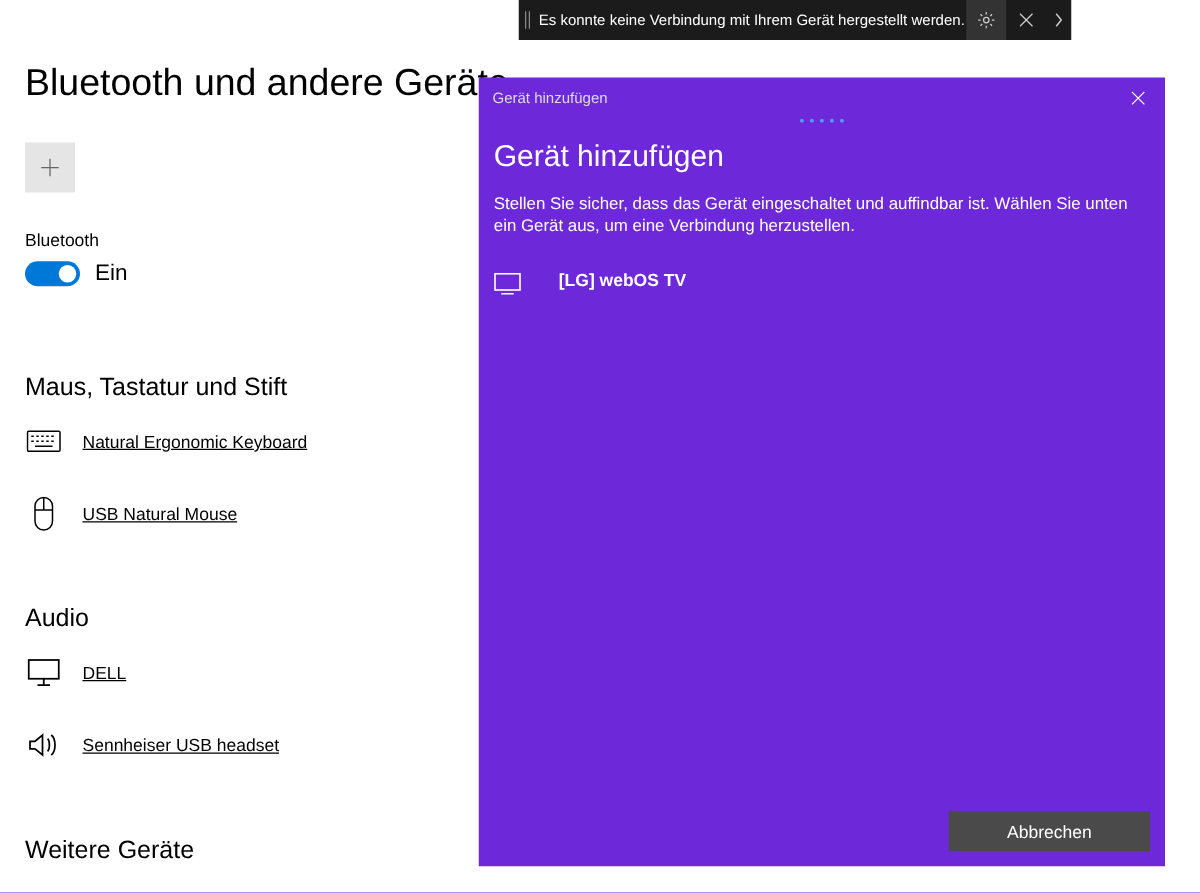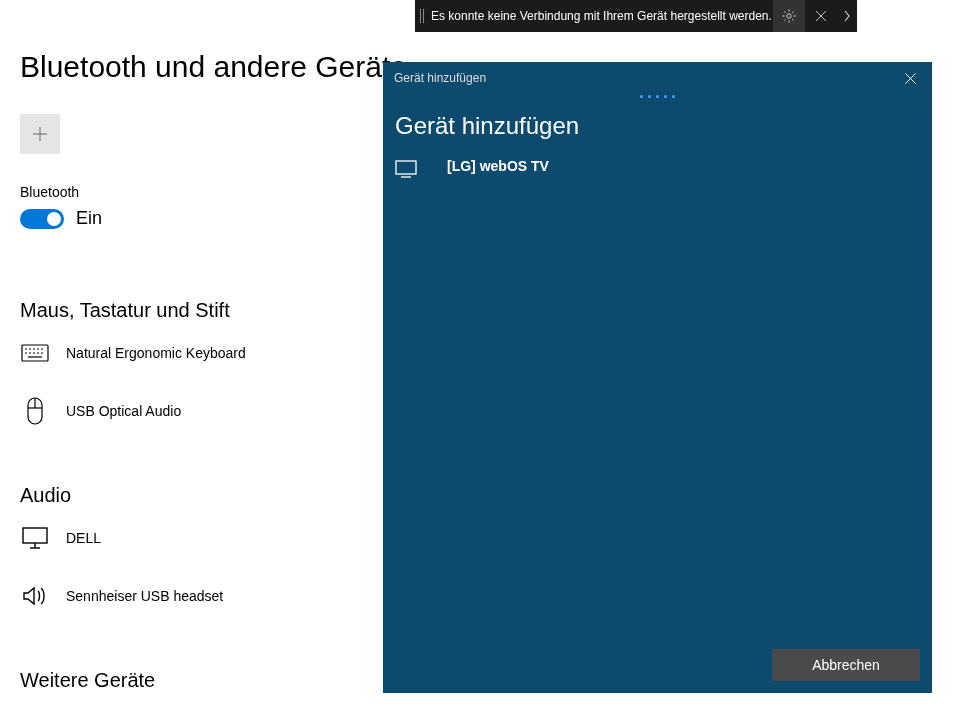--- a/index.html
+++ b/index.html
@@ -124,32 +124,32 @@
       cursor: pointer;
     }
     .device-item .icon {
       width: 30px;
       height: 30px;
       margin-right: 16px;
       display: flex;
       align-items: center;
       justify-content: center;
     }
-    .device-name { font-size: 14px; }
+    .device-name { font-size: 14px; text-decoration: underline; }
 
     .section-spacer { height: 30px; }
 
     
     .modal {
       position: absolute;
       top: 62px;
       left: 383px;
       width: 549px;
       height: 631px;
-      background: #0c4a6e;
+      background: #6d28d9;
       color: #fff;
       display: flex;
       flex-direction: column;
     }
     .modal-titlebar {
       height: 32px;
       display: flex;
       align-items: center;
       padding-left: 11px;
       font-size: 12px;
@@ -212,21 +212,21 @@
       color: #b0b0b0;
       margin-top: 2px;
     }
 
     .modal-footer {
       padding: 12px;
       display: flex;
       justify-content: flex-end;
     }
     .cancel-btn {
-      width: 148px;
+      width: 161px;
       height: 32px;
       background: #4a4a4a;
       color: #fff;
       border: none;
       font-size: 14px;
       cursor: pointer;
       font-family: inherit;
     }
 
     svg { display: block; }
@@ -297,21 +297,21 @@
     <div class="device-name">Natural Ergonomic Keyboard</div>
   </div>
   <div class="device-item">
     <div class="icon">
       <svg width="20" height="28" viewBox="0 0 20 28" fill="none" stroke="#000" stroke-width="1.2">
         <rect x="3" y="1" width="14" height="26" rx="7"></rect>
         <line x1="10" y1="1" x2="10" y2="11"></line>
         <line x1="3" y1="11" x2="17" y2="11"></line>
       </svg>
     </div>
-    <div class="device-name">USB Optical Audio</div>
+    <div class="device-name">USB Natural Mouse</div>
   </div>
 
   <div class="section-spacer"></div>
 
   <h2 class="section-title">Audio</h2>
   <div class="device-item">
     <div class="icon">
       <svg width="28" height="24" viewBox="0 0 28 24" fill="none" stroke="#000" stroke-width="1.4">
         <rect x="2" y="2" width="24" height="15"></rect>
         <line x1="9" y1="22" x2="19" y2="22"></line>
@@ -347,20 +347,21 @@
   </div>
   <div class="modal-progress">
     <div class="dot"></div>
       <div class="dot"></div>
       <div class="dot"></div>
       <div class="dot"></div>
       <div class="dot"></div>
   </div>
   <div class="modal-body">
     <h2 class="modal-heading">Gerät hinzufügen</h2>
+    <p class="modal-desc">Stellen Sie sicher, dass das Gerät eingeschaltet und auffindbar ist. Wählen Sie unten ein Gerät aus, um eine Verbindung herzustellen.</p>
     <div class="found-device">
       <div class="tv-icon">
         <svg width="22" height="18" viewBox="0 0 22 18" fill="none" stroke="#fff" stroke-width="1.3">
           <rect x="1" y="1" width="20" height="13"></rect>
           <line x1="6" y1="17" x2="16" y2="17"></line>
         </svg>
       </div>
       <div>
         <div class="found-device-name">[LG] webOS TV</div>
       </div>

